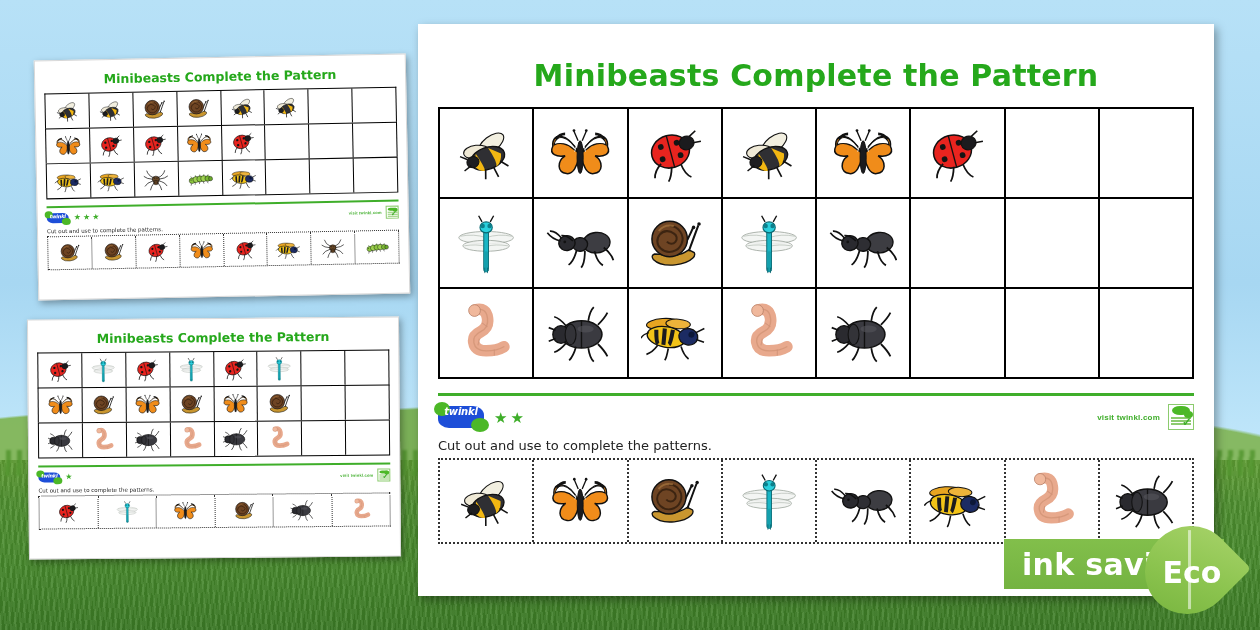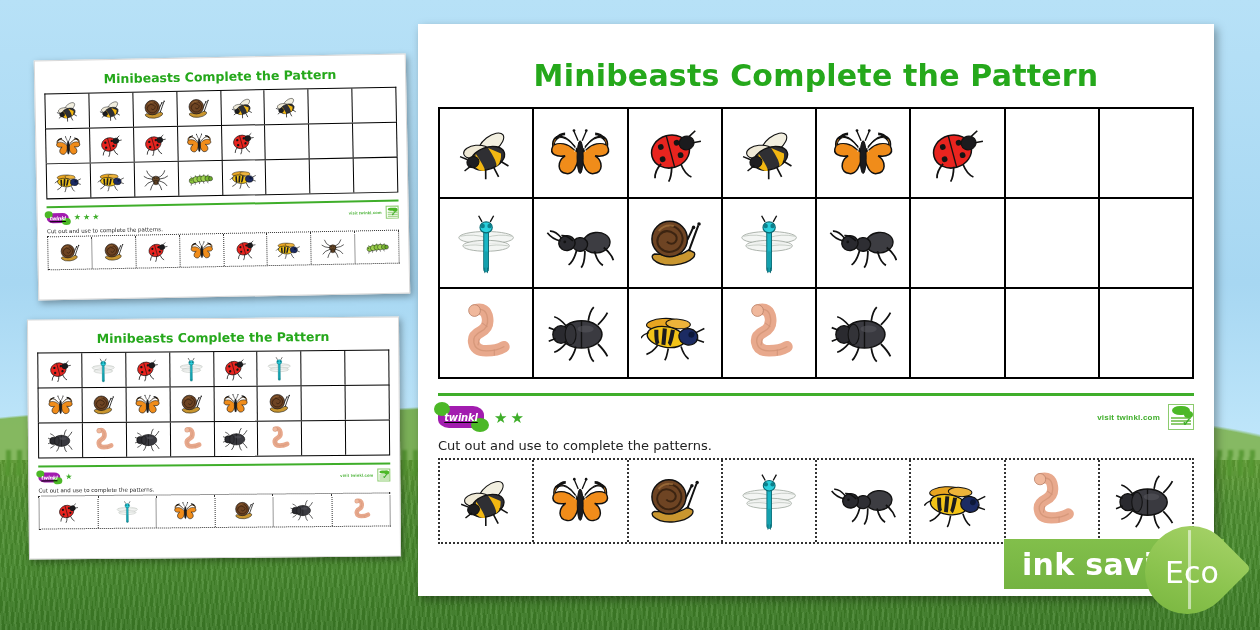--- a/index.html
+++ b/index.html
@@ -60,22 +60,22 @@
   .cell {
     flex:1 1 0; height:88px; border-right:2px solid #000;
     display:flex; align-items:center; justify-content:center; overflow:hidden;
   }
   .cell:last-child { border-right:none; }
 
   
   .foot-rule { height:3px; background:#3fae2a; margin:14px 0 6px 0; }
   .foot-bar { display:flex; align-items:center; height:30px; }
   .twinkl-logo {
-    width:46px; height:22px; border-radius:11px/9px; background:#a21caf;
-    position:relative; display:flex; align-items:center; justify-content:center;text-decoration:underline;
+    width:46px; height:22px; border-radius:11px/9px; background:#1d4ed8;
+    position:relative; display:flex; justify-content:center;
   }
   .twinkl-logo:before, .twinkl-logo:after{
     content:""; position:absolute; background:#4cb827; border-radius:50%;
   }
   .twinkl-logo:before{ width:16px;height:14px; left:-4px; top:-4px;}
   .twinkl-logo:after{ width:18px;height:14px; right:-5px; bottom:-4px;}
   .twinkl-logo span{
     position:relative; z-index:2; color:#fff; font-size:10px; font-weight:bold;
     font-style:italic; font-family:"DejaVu Sans", sans-serif; letter-spacing:-.2px;
   }
@@ -153,21 +153,21 @@
     border-radius:50% 6% 50% 50%;
     transform:rotate(45deg);
   }
   .eco-leaf:after{
     content:""; position:absolute; left:50%; top:6%; width:2.5px; height:88%;
     background:rgba(255,255,255,.55); transform:translateX(-50%) rotate(-45deg);
     transform-origin:center;
   }
   .eco-word {
     position:absolute; left:150px; top:28px; width:76px; text-align:center;
-    color:#fff; font-size:30px; font-weight:normal; font-family:"DejaVu Sans", sans-serif;
+    color:#fff; font-size:30px; font-weight:bold; font-family:"DejaVu Sans", sans-serif;
     z-index:3;
   }
 
   
   .bug { display:block; }
 </style>
 </head>
 <body>
 
 <div id="scene">

